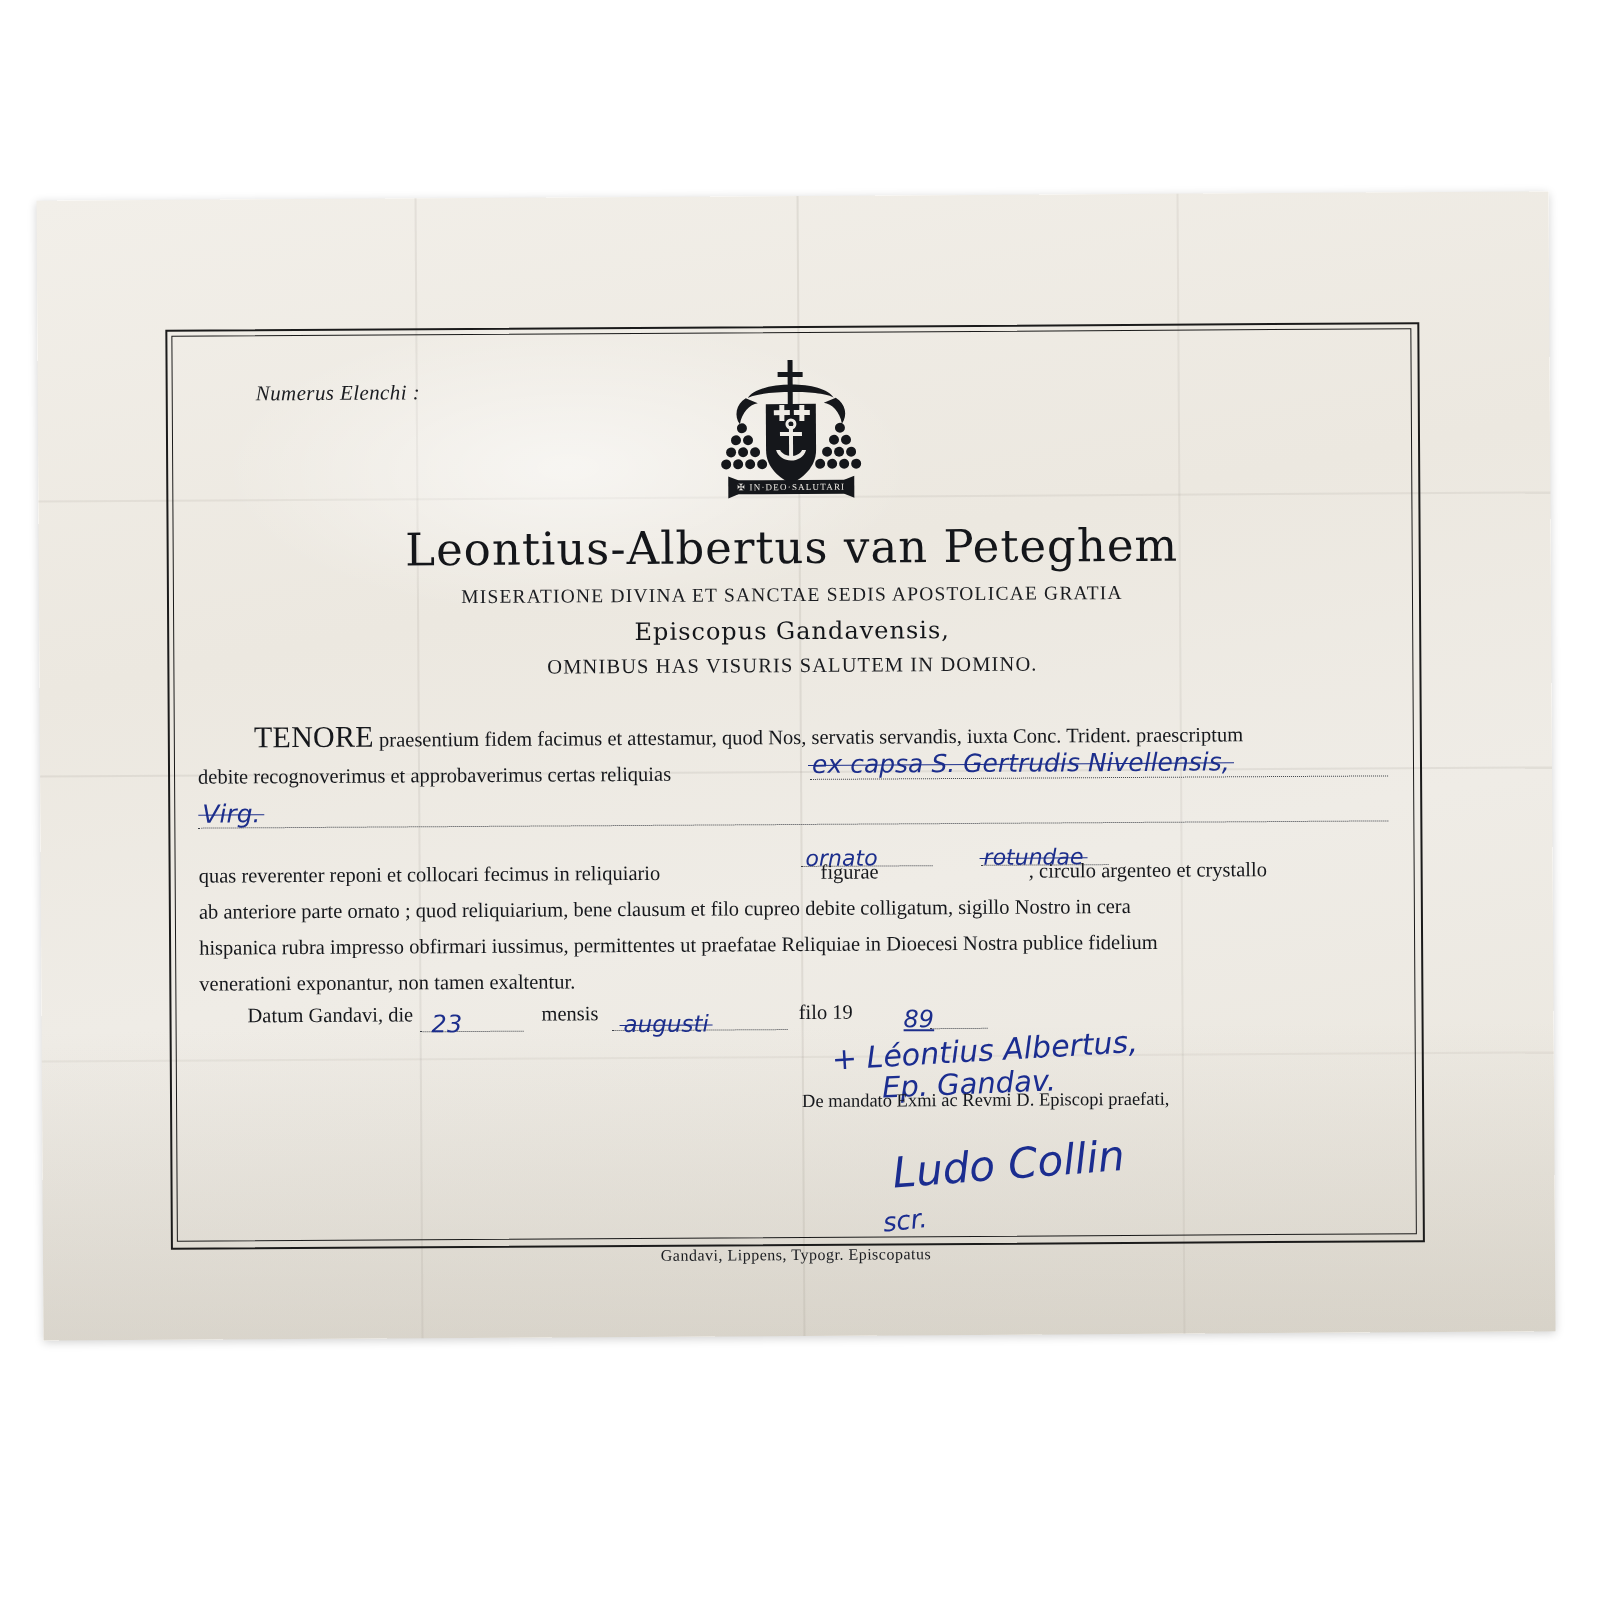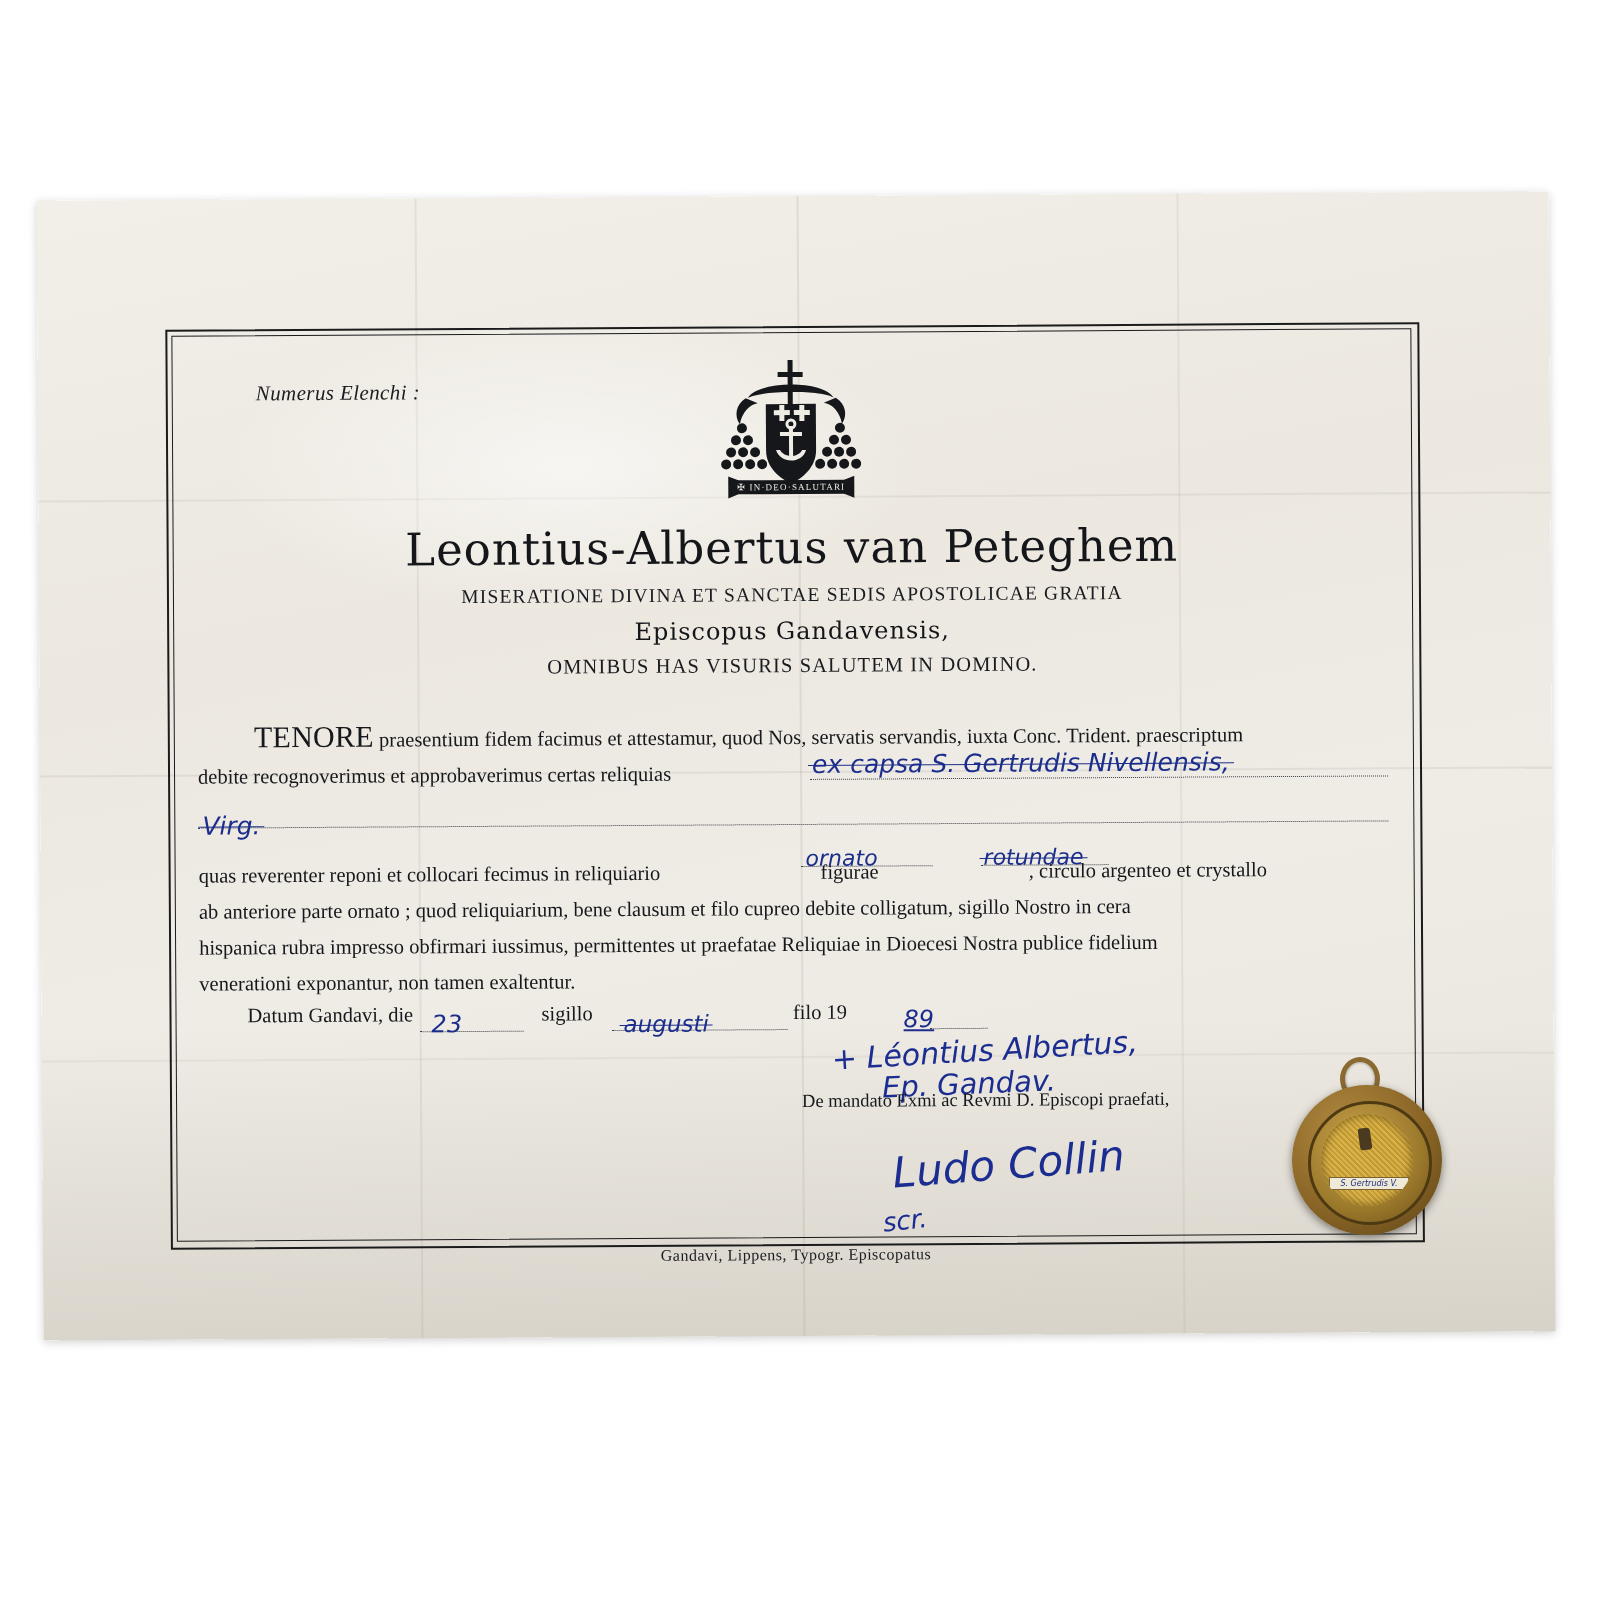--- a/index.html
+++ b/index.html
@@ -377,42 +377,42 @@
           <span>debite recognoverimus et approbaverimus certas reliquias</span>
         </p>
       </div>
 
       <div class="rule" style="left:620px; top:433px; width:578px;"></div>
       <div class="rule" style="left:8px;  top:478px; width:1190px;"></div>
       <div class="rule" style="left:610px; top:520px; width:132px;"></div>
       <div class="rule" style="left:790px; top:520px; width:128px;"></div>
 
       <div class="hand strike" style="left:622px; top:404px; font-size:25px;">ex capsa S. Gertrudis Nivellensis,</div>
-      <div class="hand strike" style="left:12px; top:462px; font-size:25px;">Virg.</div>
+      <div class="hand strike" style="left:12px; top:450px; font-size:25px;">Virg.</div>
 
       <div class="bodytext" style="top:508px;">
         <p>
           <span>quas reverenter reponi et collocari fecimus in reliquiario</span>
           <span style="display:inline-block;width:150px"></span>
           <span>figurae</span>
           <span style="display:inline-block;width:140px"></span>
           <span>, circulo argenteo et crystallo</span>
         </p>
         <p>ab anteriore parte ornato ; quod reliquiarium, bene clausum et filo cupreo debite colligatum, sigillo Nostro in cera</p>
         <p>hispanica rubra impresso obfirmari iussimus, permittentes ut praefatae Reliquiae in Dioecesi Nostra publice fidelium</p>
         <p>venerationi exponantur, non tamen exaltentur.</p>
       </div>
 
       <div class="hand" style="left:615px; top:500px; font-size:22px;">ornato</div>
       <div class="hand strike" style="left:793px; top:500px; font-size:22px;">rotundae</div>
 
       <div class="datum">
         <span>Datum Gandavi, die</span>
         <span style="display:inline-block;width:118px"></span>
-        <span>sigillo</span>
+        <span>mensis</span>
         <span style="display:inline-block;width:190px"></span>
         <span>filo</span>
         <span>19</span>
       </div>
       <div class="rule" style="left:228px; top:683px; width:104px;"></div>
       <div class="rule" style="left:420px; top:683px; width:176px;"></div>
       <div class="rule" style="left:738px; top:683px; width:58px;"></div>
 
       <div class="hand" style="left:240px; top:662px; font-size:24px;">23</div>
       <div class="hand strike" style="left:432px; top:664px; font-size:23px;">augusti</div>
@@ -423,25 +423,14 @@
 
       <div class="mandato">De mandato Exmi ac Revmi D. Episcopi praefati,</div>
 
       <div class="sig" style="left:700px; top:795px; font-size:42px; transform:rotate(-4deg);">Ludo Collin</div>
       <div class="sig" style="left:690px; top:860px; font-size:26px; transform:rotate(-6deg);">scr.</div>
 
       <div class="printer">Gandavi, Lippens, Typogr. Episcopatus</div>
     </div>
   </div>
 
-  <div id="reliquary">
-    <div class="reliq-ring"></div>
-    <div class="reliq-body">
-      <div class="reliq-bezel">
-        <div class="reliq-glass">
-          <div class="relic-bone"></div>
-          <div class="relic-label">S. Gertrudis V.</div>
-        </div>
-      </div>
-    </div>
-  </div>
 
 </div>
 
 </body></html>

